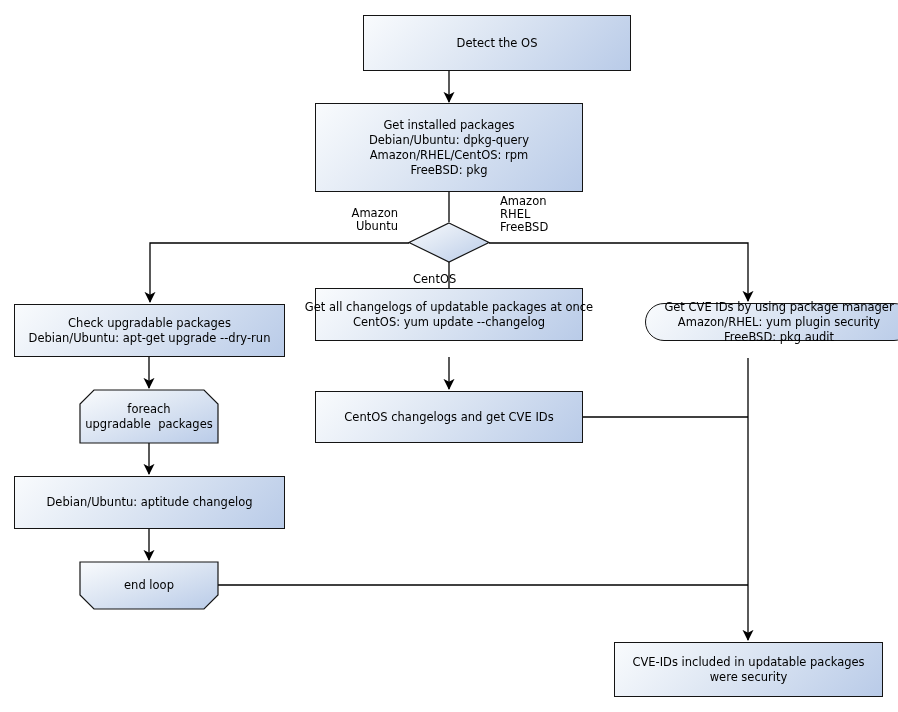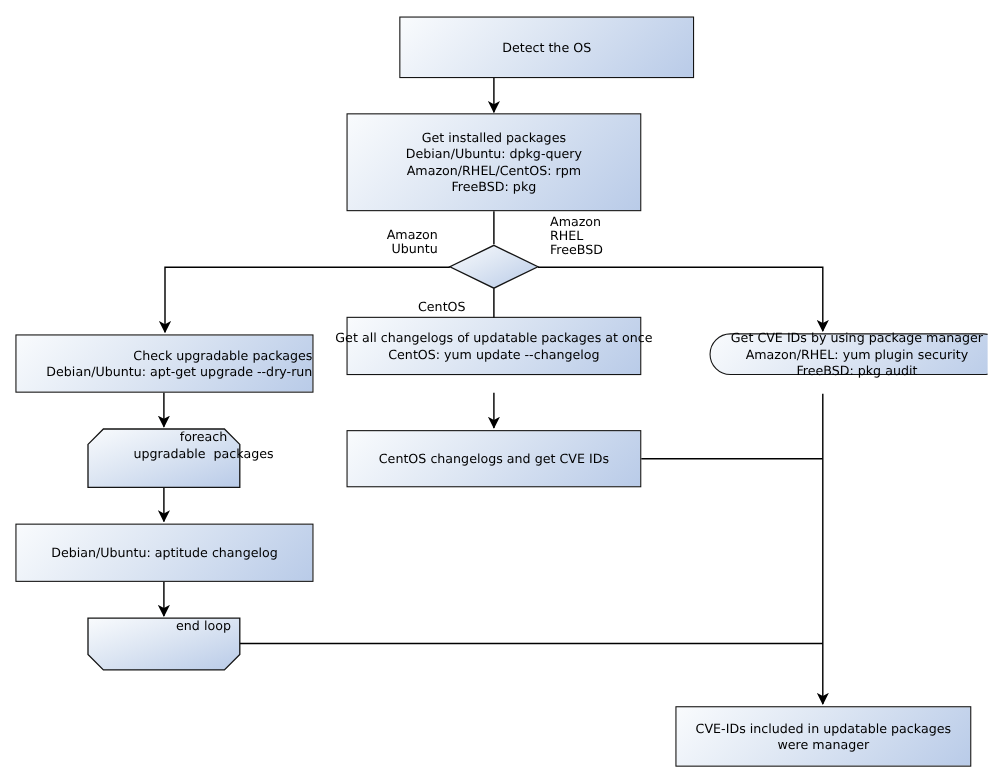--- a/index.html
+++ b/index.html
@@ -26,27 +26,26 @@
     font-size: 11.5px;
     line-height: 15px;
     text-align: center;
     overflow: visible;
   }
   .shape-text {
     position: absolute;
     z-index: 3;
     display: flex;
     flex-direction: column;
-    justify-content: flex-start;
+    justify-content: center;
     align-items: center;
     font-size: 11.5px;
     line-height: 15px;
     text-align: center;
     pointer-events: none;
-    margin-left: 36px;
   }
   .line { white-space: pre; display: block; }
   .edge-label {
     position: absolute;
     z-index: 3;
     font-size: 11.5px;
     line-height: 13px;
   }
 </style>
 </head>
@@ -92,21 +91,21 @@
     <span class="line">Detect the OS</span>
   </div>
 
   <div class="node" style="left:315px; top:103px; width:268px; height:89px;">
     <span class="line">Get installed packages</span>
     <span class="line">Debian/Ubuntu: dpkg-query</span>
     <span class="line">Amazon/RHEL/CentOS: rpm</span>
     <span class="line">FreeBSD: pkg</span>
   </div>
 
-  <div class="node" style="left:14px; top:304px; width:271px; height:53px;align-items:flex-end;">
+  <div class="node" style="left:14px; top:304px; width:271px; height:53px;">
     <span class="line">Check upgradable packages</span>
     <span class="line">Debian/Ubuntu: apt-get upgrade --dry-run</span>
   </div>
 
   <div class="shape-text" style="left:80px; top:390px; width:138px; height:53px;">
     <span class="line">foreach</span>
     <span class="line">upgradable  packages</span>
   </div>
 
   <div class="node" style="left:14px; top:476px; width:271px; height:53px;">
@@ -127,31 +126,31 @@
   </div>
 
   <div class="node" style="left:645px; top:303px; width:268px; height:38px;border-radius:20px;">
     <span class="line">Get CVE IDs by using package manager</span>
     <span class="line">Amazon/RHEL: yum plugin security</span>
     <span class="line">FreeBSD: pkg audit</span>
   </div>
 
   <div class="node" style="left:614px; top:642px; width:269px; height:55px;">
     <span class="line">CVE-IDs included in updatable packages</span>
-    <span class="line">were manager</span>
+    <span class="line">were security</span>
   </div>
 
   <div class="edge-label" style="left:338px; top:207px; width:60px; text-align:right;">
     <span class="line">Amazon</span>
     <span class="line">Ubuntu</span>
   </div>
 
   <div class="edge-label" style="left:500px; top:195px; text-align:left;">
     <span class="line">Amazon</span>
     <span class="line">RHEL</span>
     <span class="line">FreeBSD</span>
   </div>
 
-  <div class="edge-label" style="left:380px; top:273px; text-align:left;">
+  <div class="edge-label" style="left:413px; top:273px; text-align:left;">
     <span class="line">CentOS</span>
   </div>
 
 </div>
 
 </body></html>

